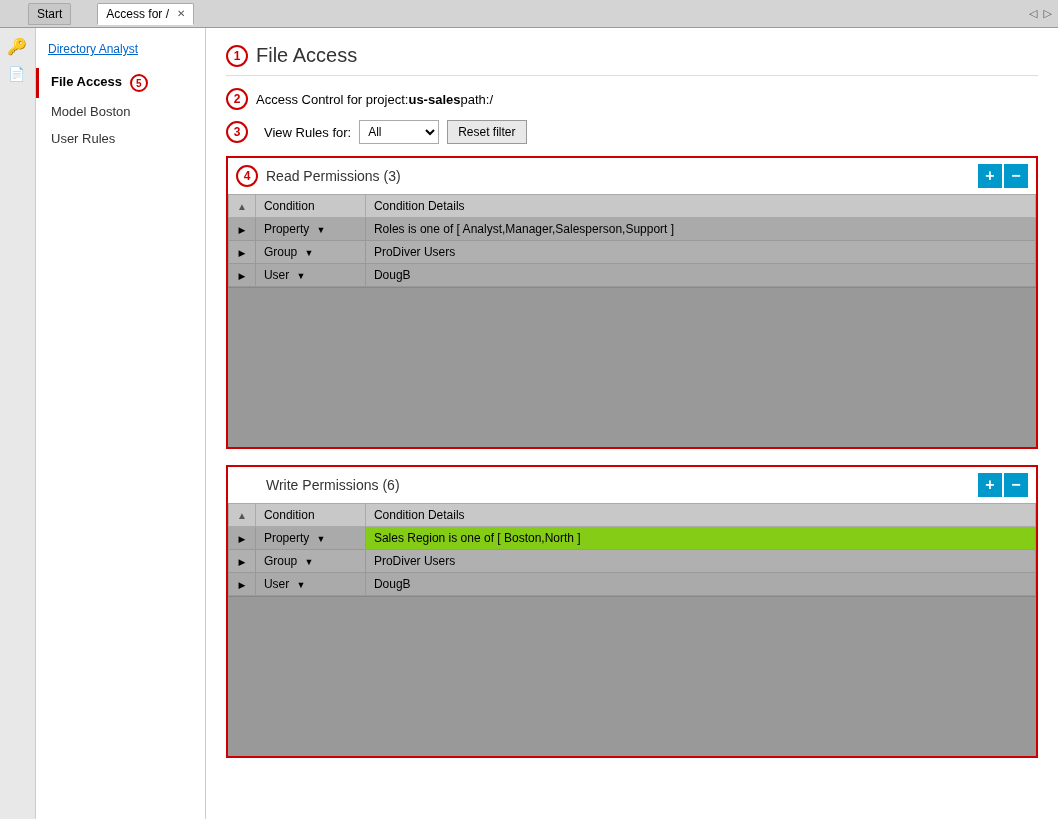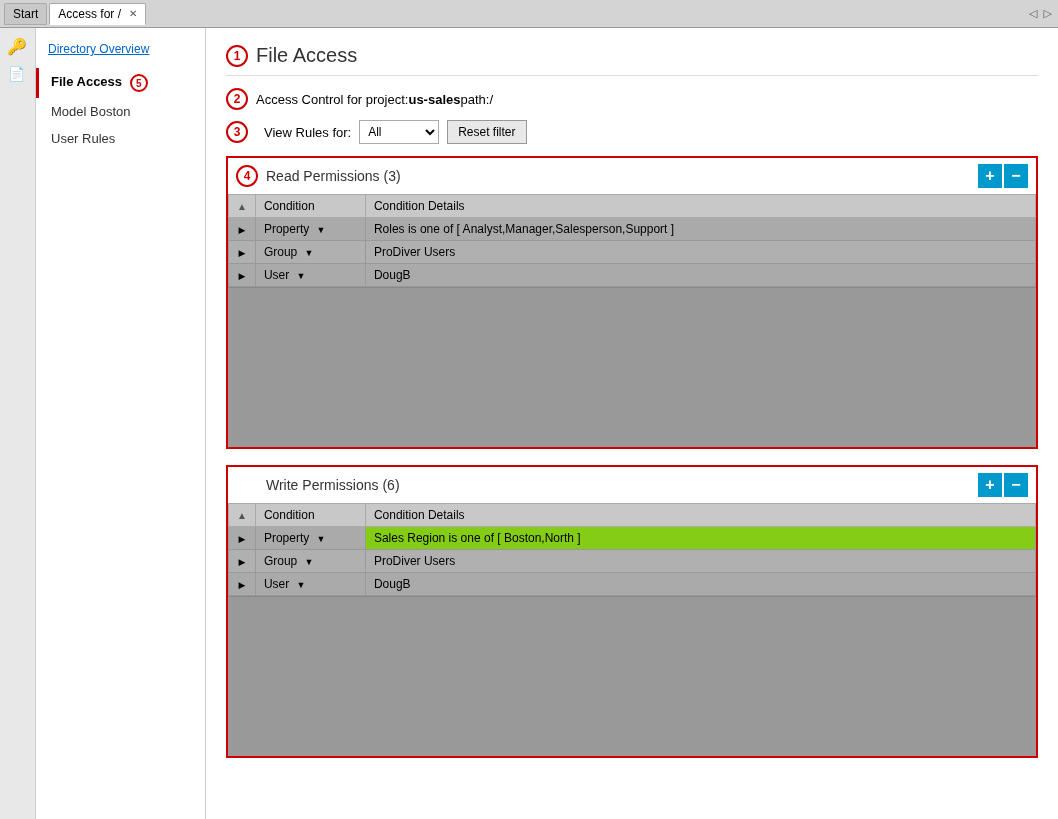--- a/index.html
+++ b/index.html
@@ -2,21 +2,21 @@
 <html><head>
   <meta charset="utf-8">
   <style>
     * { box-sizing: border-box; margin: 0; padding: 0; }
     body { font-family: Arial, sans-serif; font-size: 13px; background: #f0f0f0; overflow: hidden; }
 
     .app-container { display: flex; flex-direction: column; height: 819px; width: 1058px; background: #fff; }
 
     
     .tab-bar { display: flex; align-items: center; background: #d4d4d4; height: 28px; border-bottom: 1px solid #999; padding-left: 4px; }
-    .tab { display: flex; align-items: center; height: 22px; padding: 0 8px; background: #e8e8e8; border: 1px solid #aaa; border-radius: 2px 2px 0 0; cursor: pointer; font-size: 12px; gap: 4px; }
+    .tab { display: flex; align-items: center; height: 22px; padding: 0 8px; background: #e8e8e8; border: 1px solid #aaa; border-radius: 2px 2px 0 0; cursor: pointer; font-size: 12px; gap: 4px; margin-left: 24px; }
     .tab.start { background: #c8c8c8; margin-right: 2px; }
     .tab.active { background: #fff; border-bottom-color: #fff; }
     .tab-close { font-size: 10px; cursor: pointer; color: #555; margin-left: 4px; }
     .nav-arrows { margin-left: auto; display: flex; gap: 2px; padding-right: 4px; }
     .nav-arrow { font-size: 11px; cursor: pointer; color: #555; padding: 0 2px; }
 
     
     .main-layout { display: flex; flex: 1; overflow: hidden; }
 
     
@@ -95,21 +95,21 @@
     <div class="icon-sidebar">
       <div class="icon-btn">
         <span class="key-icon">🔑</span>
       </div>
       <div class="icon-btn">
         <span class="doc-icon">📄</span>
       </div>
     </div>
 
     <div class="nav-panel">
-      <div class="nav-directory">Directory Overview</div>
+      <div class="nav-directory">Directory Analyst</div>
       <div class="nav-items">
         <div class="nav-item active">
           <span>File Access</span>
           <span class="step-badge">5</span>
         </div>
         <div class="nav-item">
           <span>Model Boston</span>
         </div>
         <div class="nav-item">
           <span>User Rules</span>

